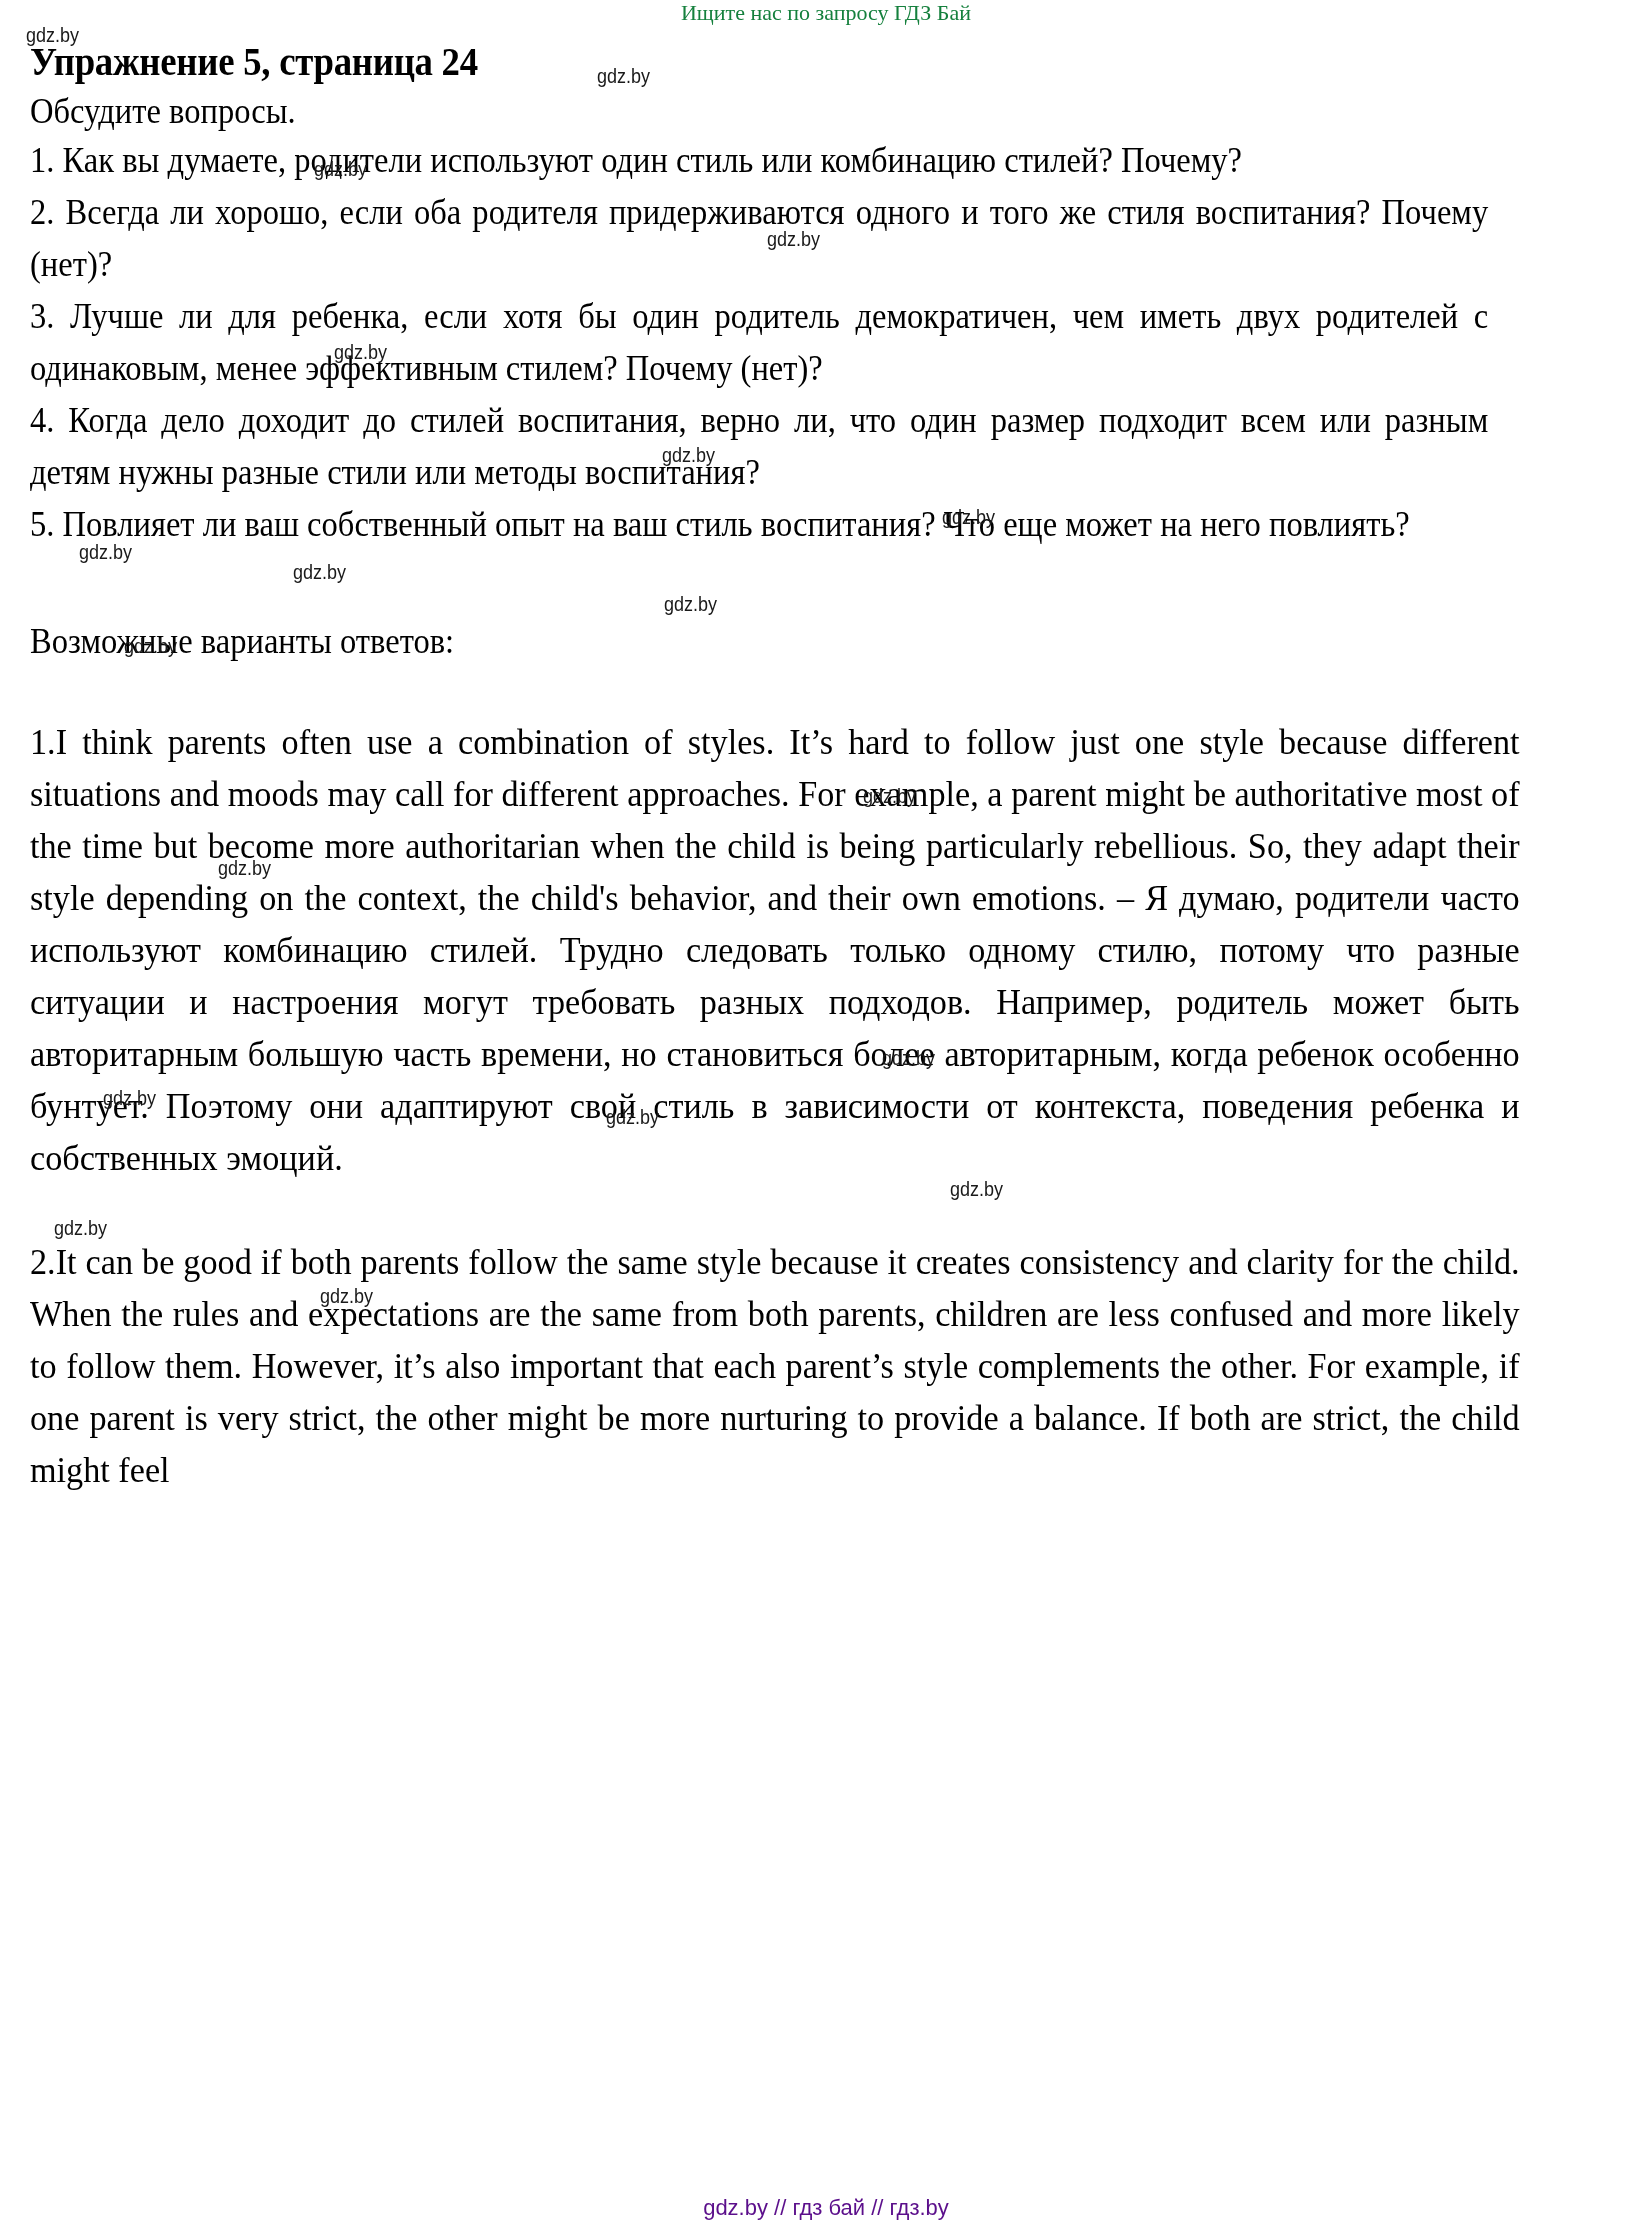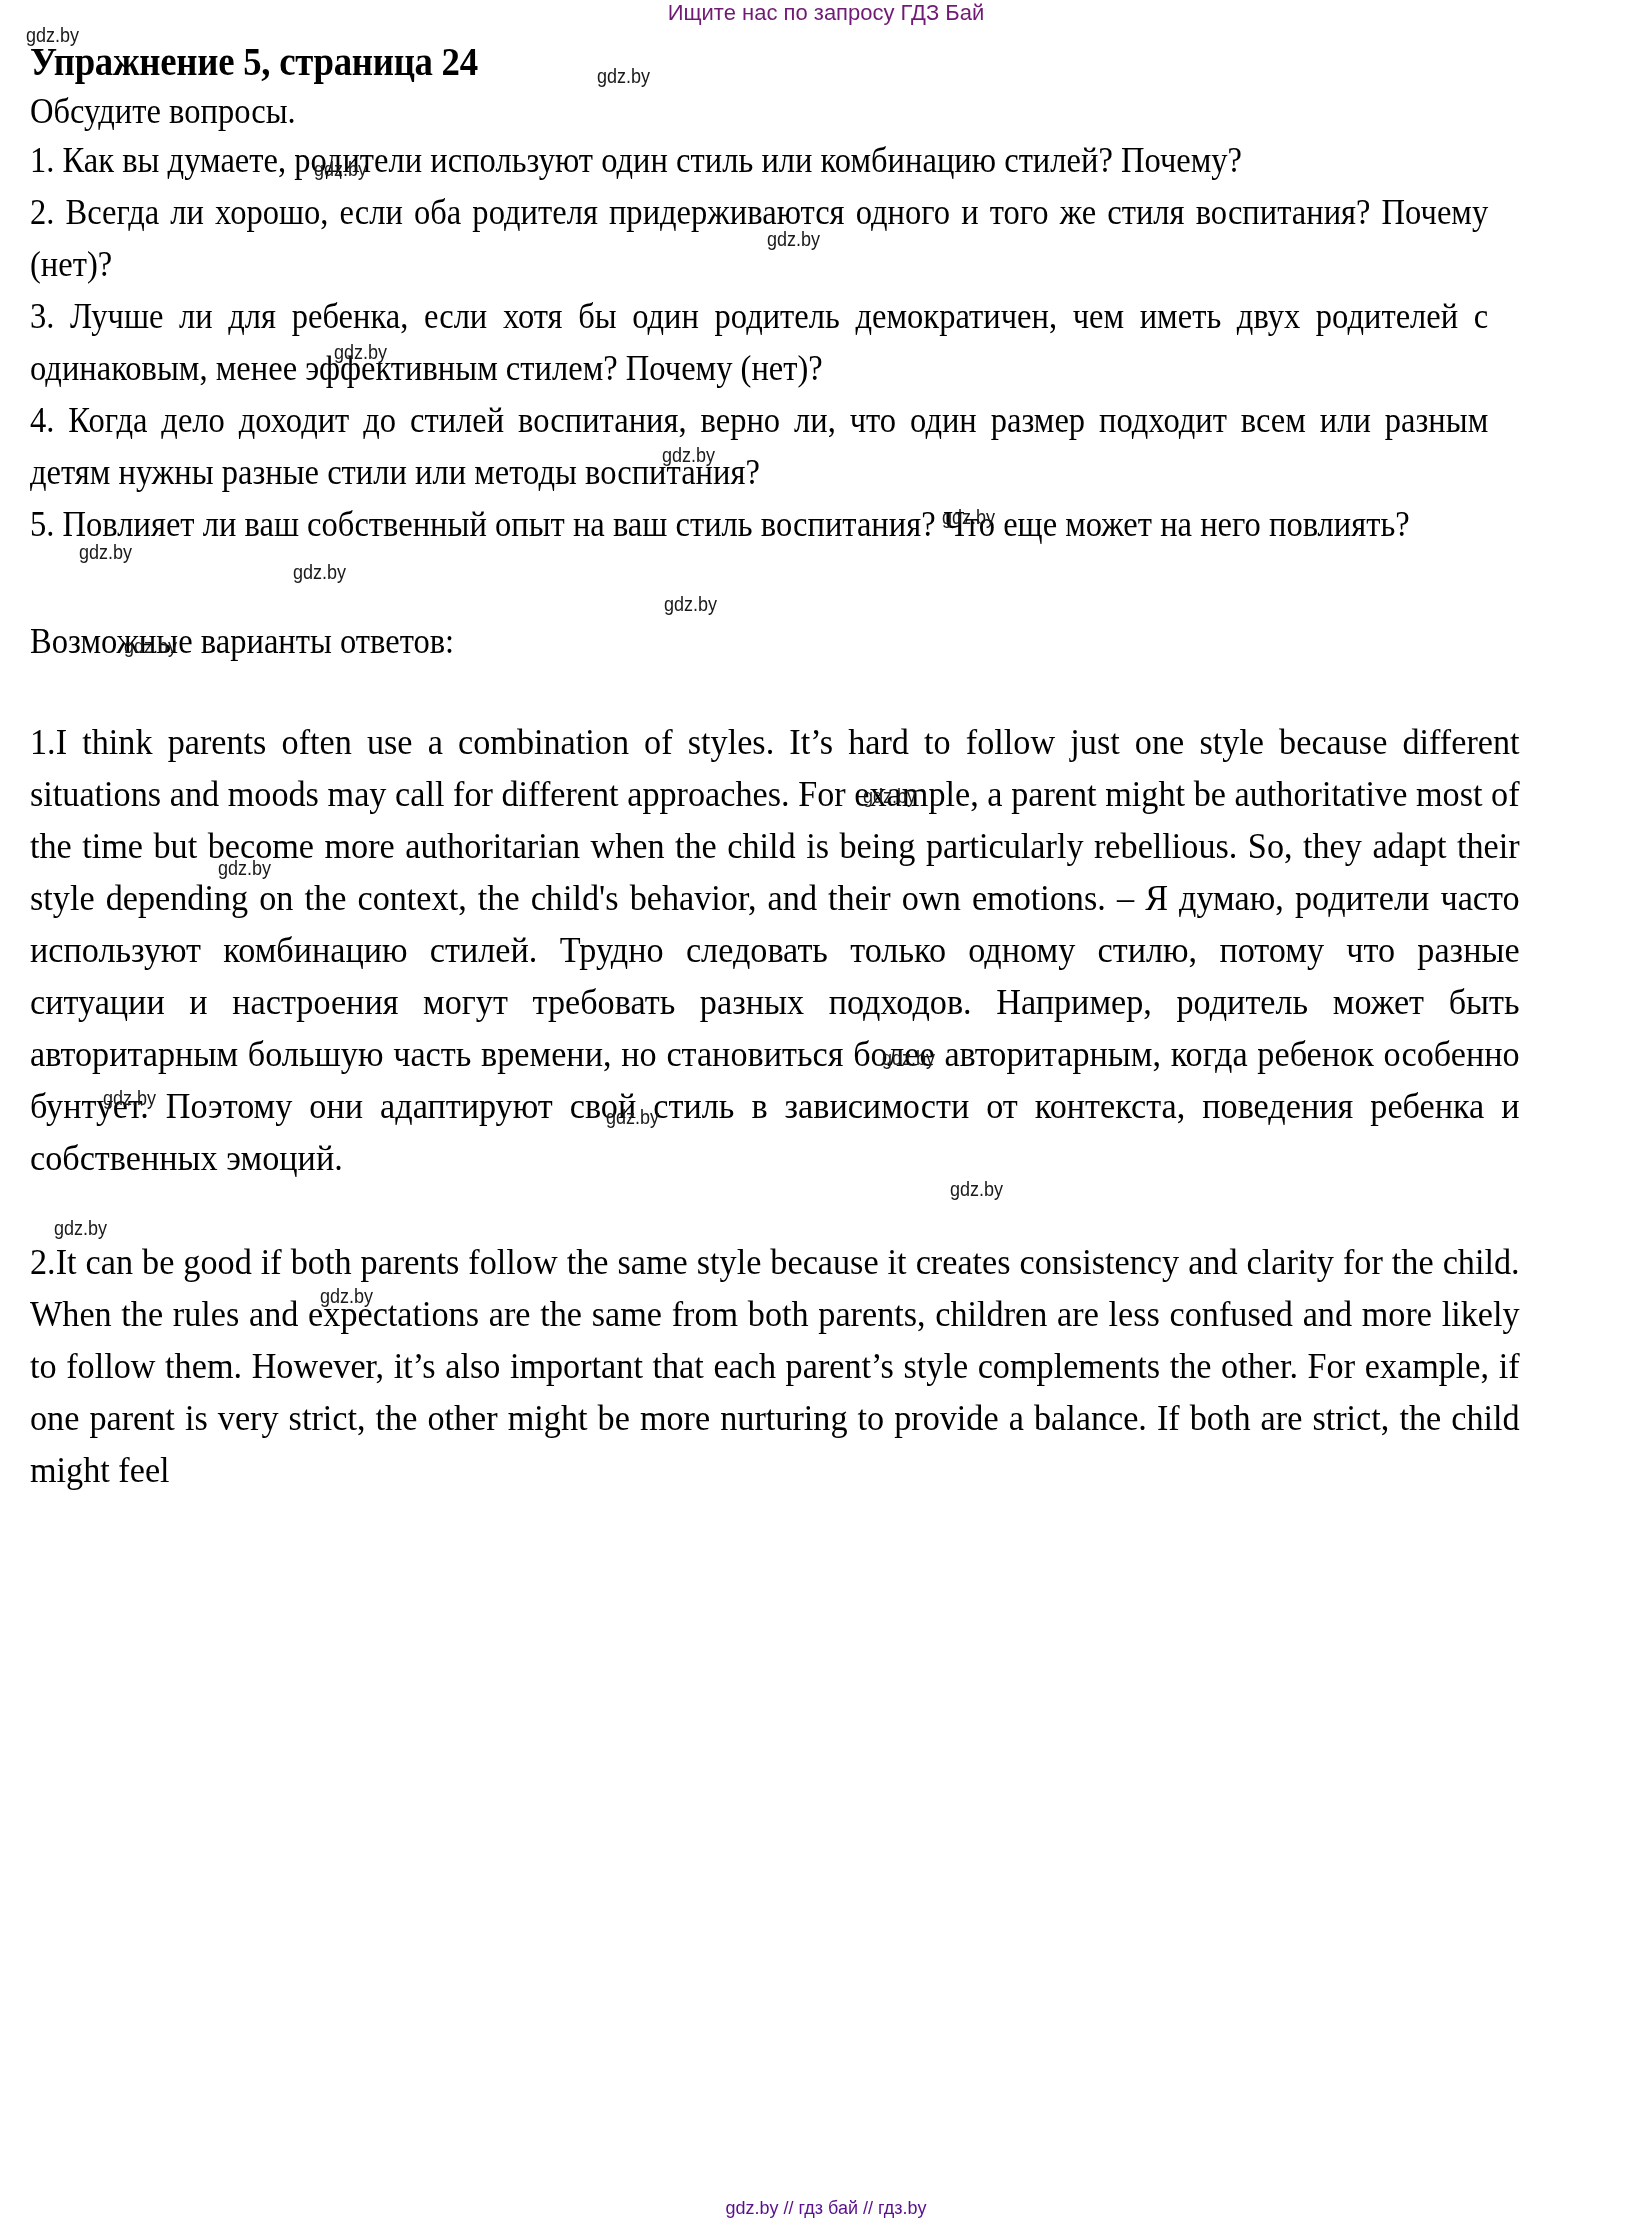--- a/index.html
+++ b/index.html
@@ -107,31 +107,31 @@
 
   
   .footer {
     position: absolute;
     left: 0;
     top: 2194px;
     width: 1652px;
     text-align: center;
     color: #5b0f8b;
     font-family: "Liberation Sans", "DejaVu Sans", sans-serif;
-    font-size: 18px;
+    font-size: 22px;
     line-height: 28px;
     white-space: nowrap;
   }
 </style>
 </head>
 <body>
 
 <div id="page">
 
-  <div class="promo" style="color: #701a75;">Ищите нас по запросу ГДЗ Бай</div>
+  <div class="promo" style="color: #15803d; font-family: Liberation Serif, serif;">Ищите нас по запросу ГДЗ Бай</div>
 
   <div class="content">
 
     <h1 class="ex-title">Упражнение 5, страница 24</h1>
 
     <p class="lead">Обсудите вопросы.</p>
 
     <p class="q">1. Как вы думаете, родители используют один стиль или комбинацию стилей? Почему?</p>
     <p class="q">2. Всегда ли хорошо, если оба родителя придерживаются одного и того же стиля воспитания? Почему (нет)?</p>
     <p class="q">3. Лучше ли для ребенка, если хотя бы один родитель демократичен, чем иметь двух родителей с одинаковым, менее эффективным стилем? Почему (нет)?</p>

